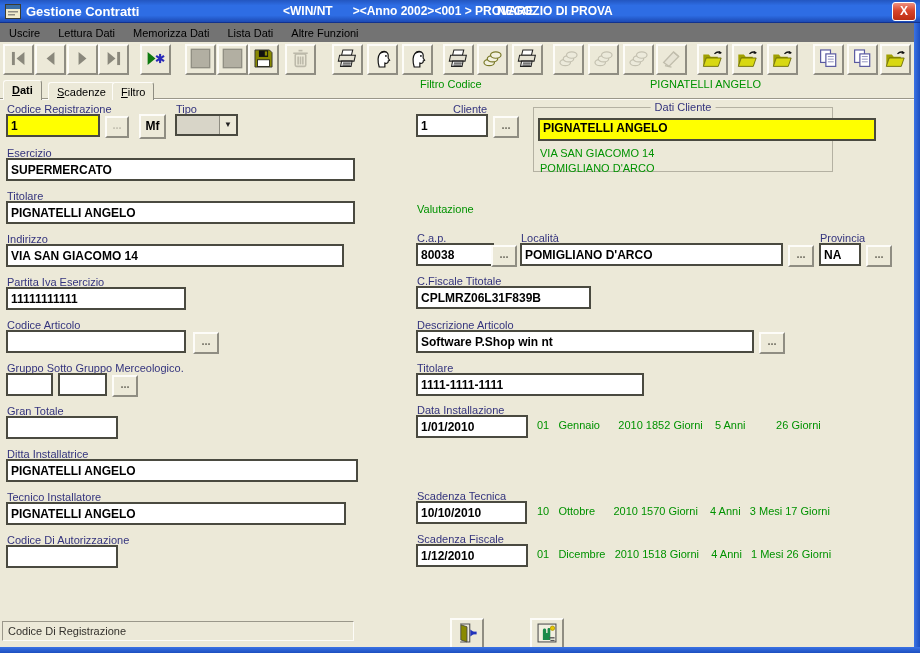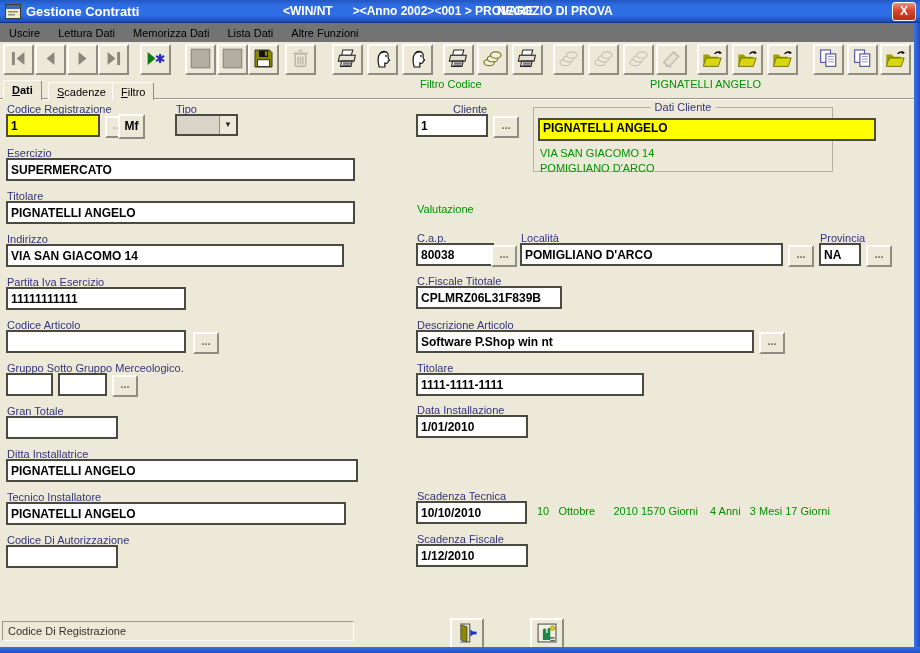--- a/index.html
+++ b/index.html
@@ -344,21 +344,21 @@
   <div class="grn" style="left:650px;top:78px;">PIGNATELLI ANGELO</div>
 
   <div id="tabline"></div>
   <div class="tab active" style="left:3px;"><span class="u">D</span><span>ati</span></div>
   <div class="tab" style="left:48px;"><span class="u">S</span><span>cadenze</span></div>
   <div class="tab" style="left:112px;"><span class="u">F</span><span>iltro</span></div>
 
   <div class="lbl" style="left:7px;top:103px;">Codice Registrazione</div>
   <input class="fld yel" style="left: 6px; top: 114px; width: 94px;" value="1">
   <div class="brw dis" style="left:105px;top:116px;width:24px;">...</div>
-  <div class="pbtn" style="left:118px;top:114px;width:27px;height:25px;line-height:21px;text-align:center;">Mf</div>
+  <div class="pbtn" style="left:139px;top:114px;width:27px;height:25px;line-height:21px;text-align:center;">Mf</div>
 
   <div class="lbl" style="left:176px;top:103px;">Tipo</div>
   <div class="dd" style="left:175px;top:114px;width:63px;">
     <span></span>
     <span class="ddarrow">▼</span>
   </div>
 
   <div class="lbl" style="left:7px;top:147px;">Esercizio</div>
   <input class="fld" style="left: 6px; top: 158px; width: 349px;" value="SUPERMERCATO">
 
@@ -411,38 +411,40 @@
 
   <div class="lbl" style="left:521px;top:232px;">Località</div>
   <input class="fld" style="left: 520px; top: 243px; width: 263px;" value="POMIGLIANO D'ARCO">
   <div class="brw" style="left:788px;top:245px;">...</div>
 
   <div class="lbl" style="left:820px;top:232px;">Provincia</div>
   <input class="fld" style="left: 819px; top: 243px; width: 42px;" value="NA">
   <div class="brw" style="left:866px;top:245px;">...</div>
 
   <div class="lbl" style="left:417px;top:275px;">C.Fiscale Titotale</div>
-  <input class="fld" style="left: 416px; top: 286px; width: 146px;" value="CPLMRZ06L31F839B">
+  <input class="fld" style="left: 416px; top: 286px; width: 175px;" value="CPLMRZ06L31F839B">
 
   <div class="lbl" style="left:417px;top:319px;">Descrizione Articolo</div>
   <input class="fld" style="left: 416px; top: 330px; width: 338px;" value="Software P.Shop win nt">
   <div class="brw" style="left:759px;top:332px;">...</div>
 
   <div class="lbl" style="left:417px;top:362px;">Titolare</div>
   <input class="fld" style="left: 416px; top: 373px; width: 228px;" value="1111-1111-1111">
 
   <div class="lbl" style="left:417px;top:404px;">Data Installazione</div>
   <input class="fld" style="left: 416px; top: 415px; width: 112px;" value="1/01/2010">
+  <div class="grn" style="left:537px;top:419px;">01   Gennaio      2010 1852 Giorni    5 Anni          26 Giorni</div>
 
   <div class="lbl" style="left:417px;top:490px;">Scadenza Tecnica</div>
   <input class="fld" style="left: 416px; top: 501px; width: 111px;" value="10/10/2010">
   <div class="grn" style="left:537px;top:505px;">10   Ottobre      2010 1570 Giorni    4 Anni   3 Mesi 17 Giorni</div>
 
   <div class="lbl" style="left:417px;top:533px;">Scadenza Fiscale</div>
   <input class="fld" style="left: 416px; top: 544px; width: 112px;" value="1/12/2010">
+  <div class="grn" style="left:537px;top:548px;">01   Dicembre   2010 1518 Giorni    4 Anni   1 Mesi 26 Giorni</div>
 
   <div id="statusbox">Codice Di Registrazione</div>
 
   <div class="xbtn" style="left:450px;">
     <span><svg viewBox="0 0 16 16" width="22" height="22">
           <path d="M3 1.5 h7 v13 h-7" fill="none" stroke="#555" stroke-width="0.8"></path>
           <path fill="#8a8a00" stroke="#444" stroke-width="0.6" d="M3.5 2 L8 3.5 V14.5 L3.5 13 Z"></path>
           <g fill="#2233bb">
             <path d="M14 5.5 v5 L10.5 8 Z" transform="rotate(180 12.2 8)"></path>
             <rect x="12" y="7" width="3" height="2"></rect>

